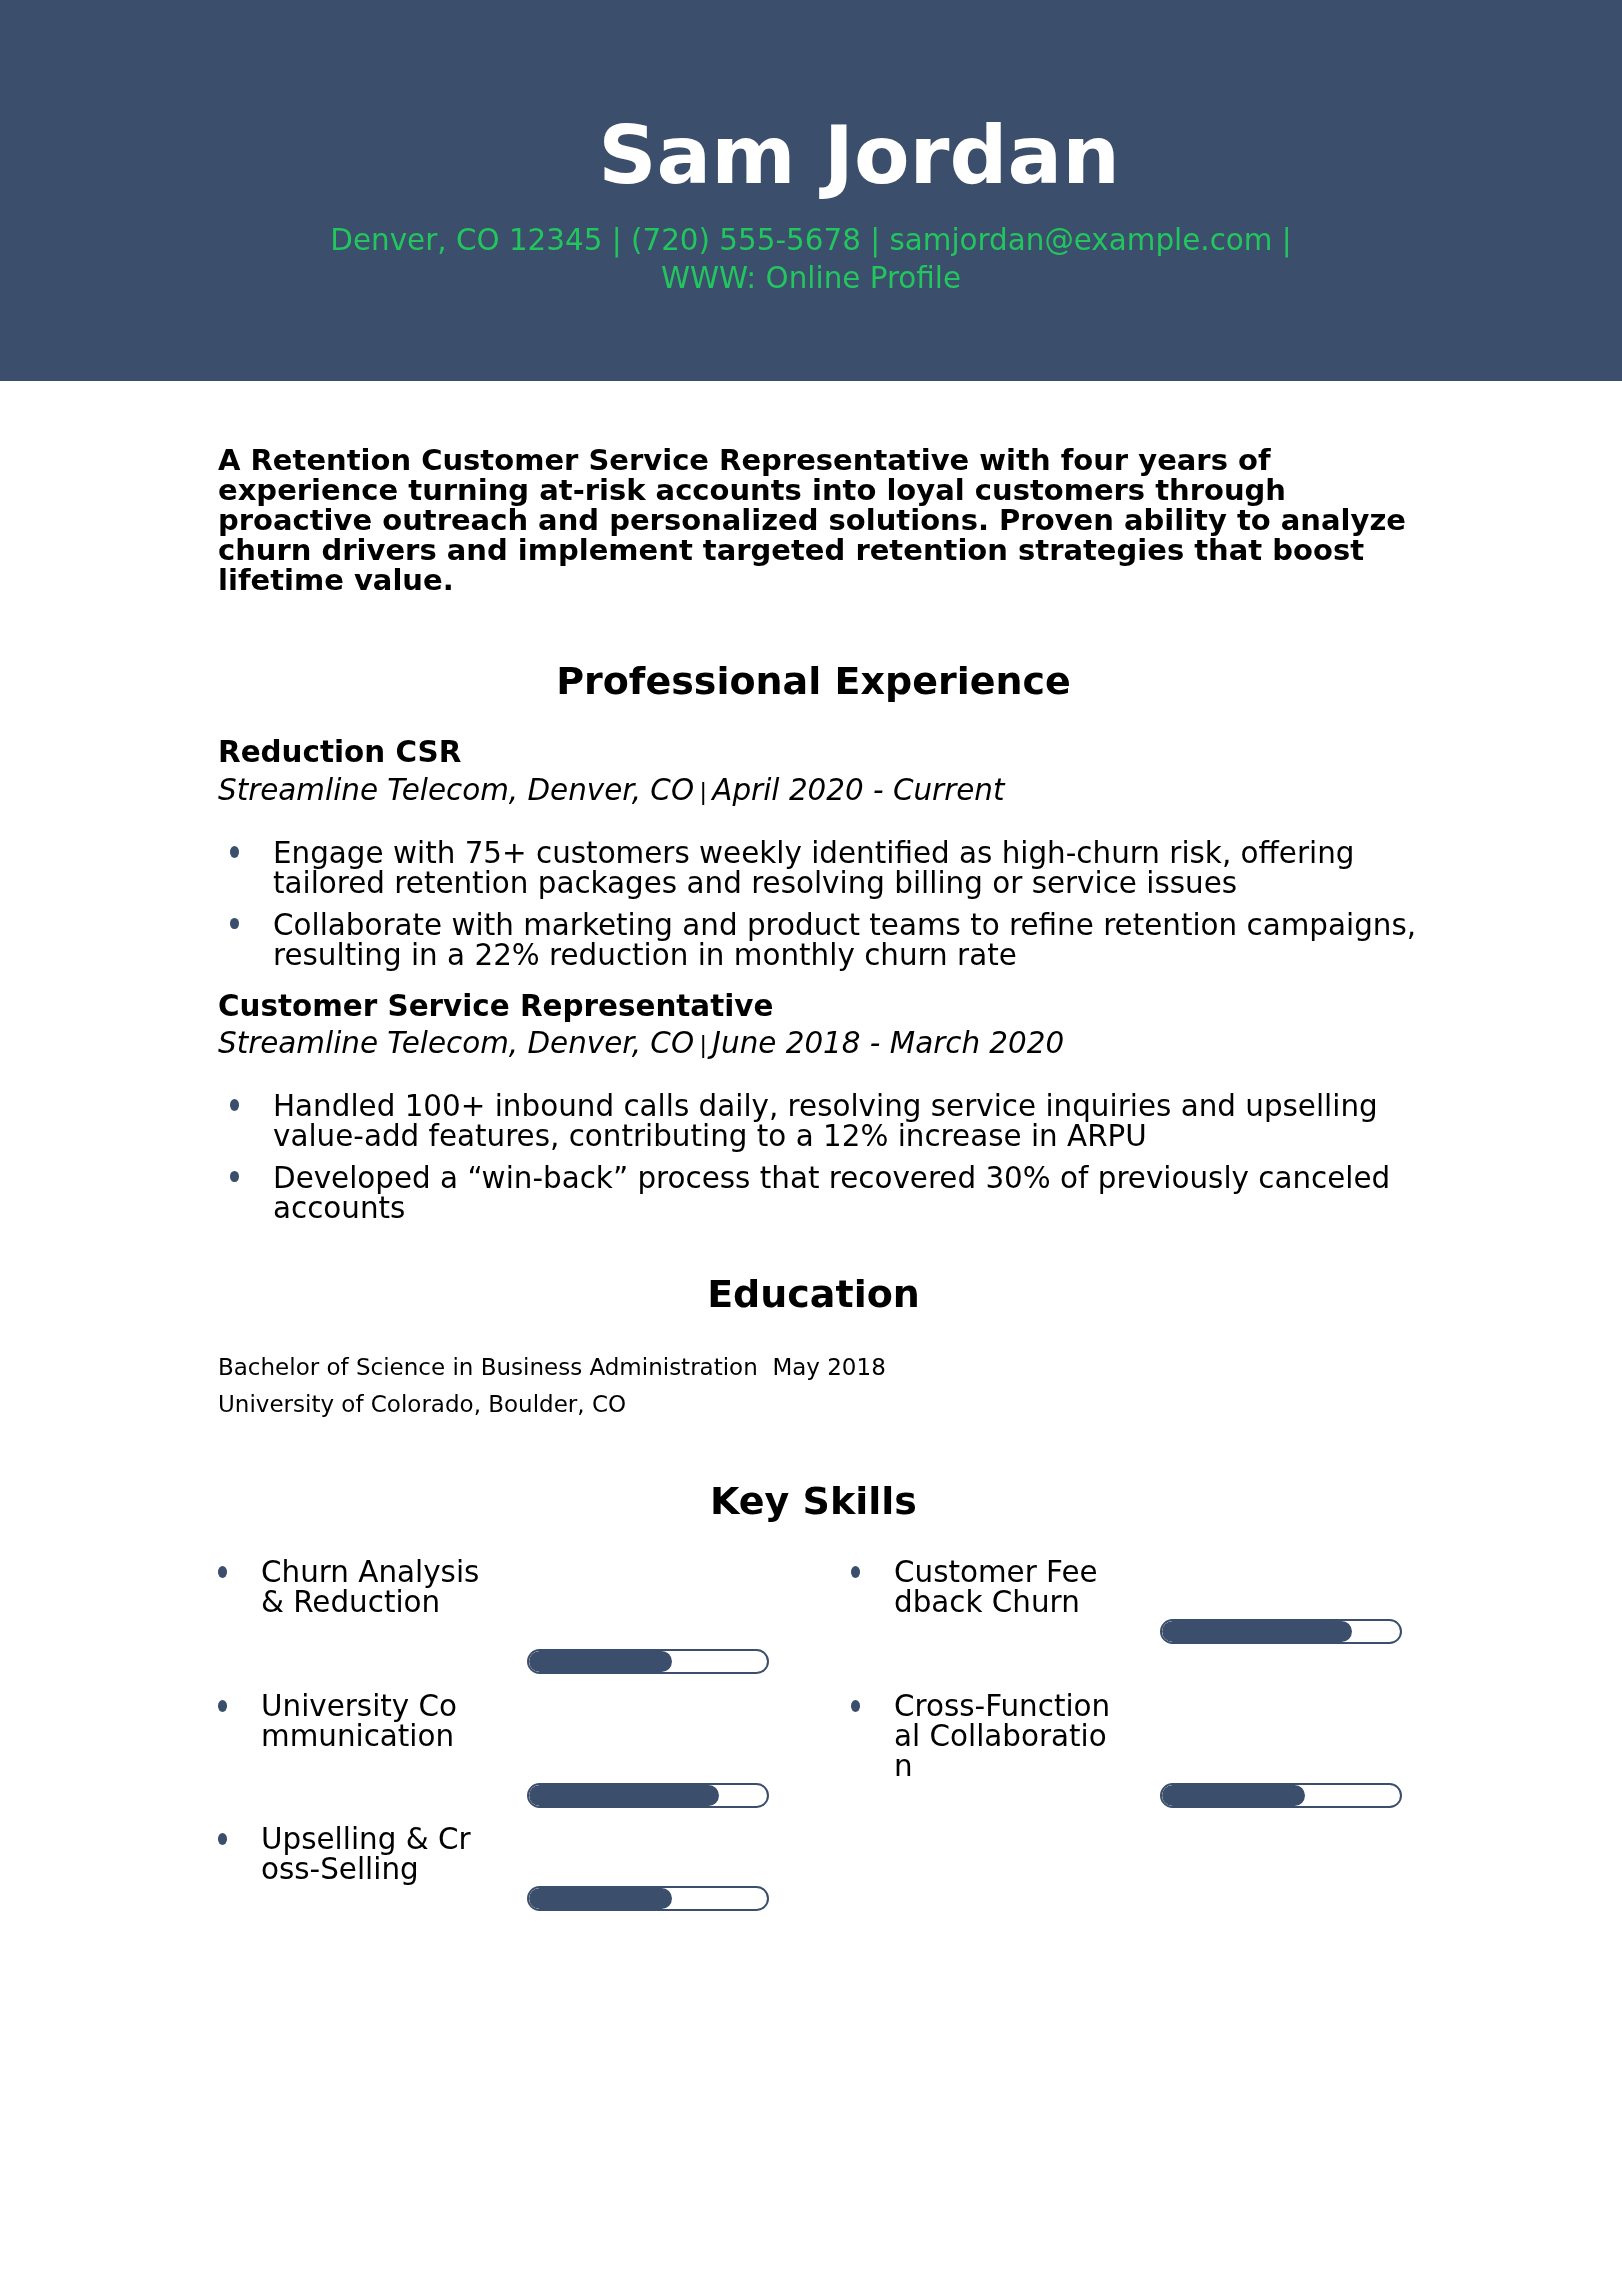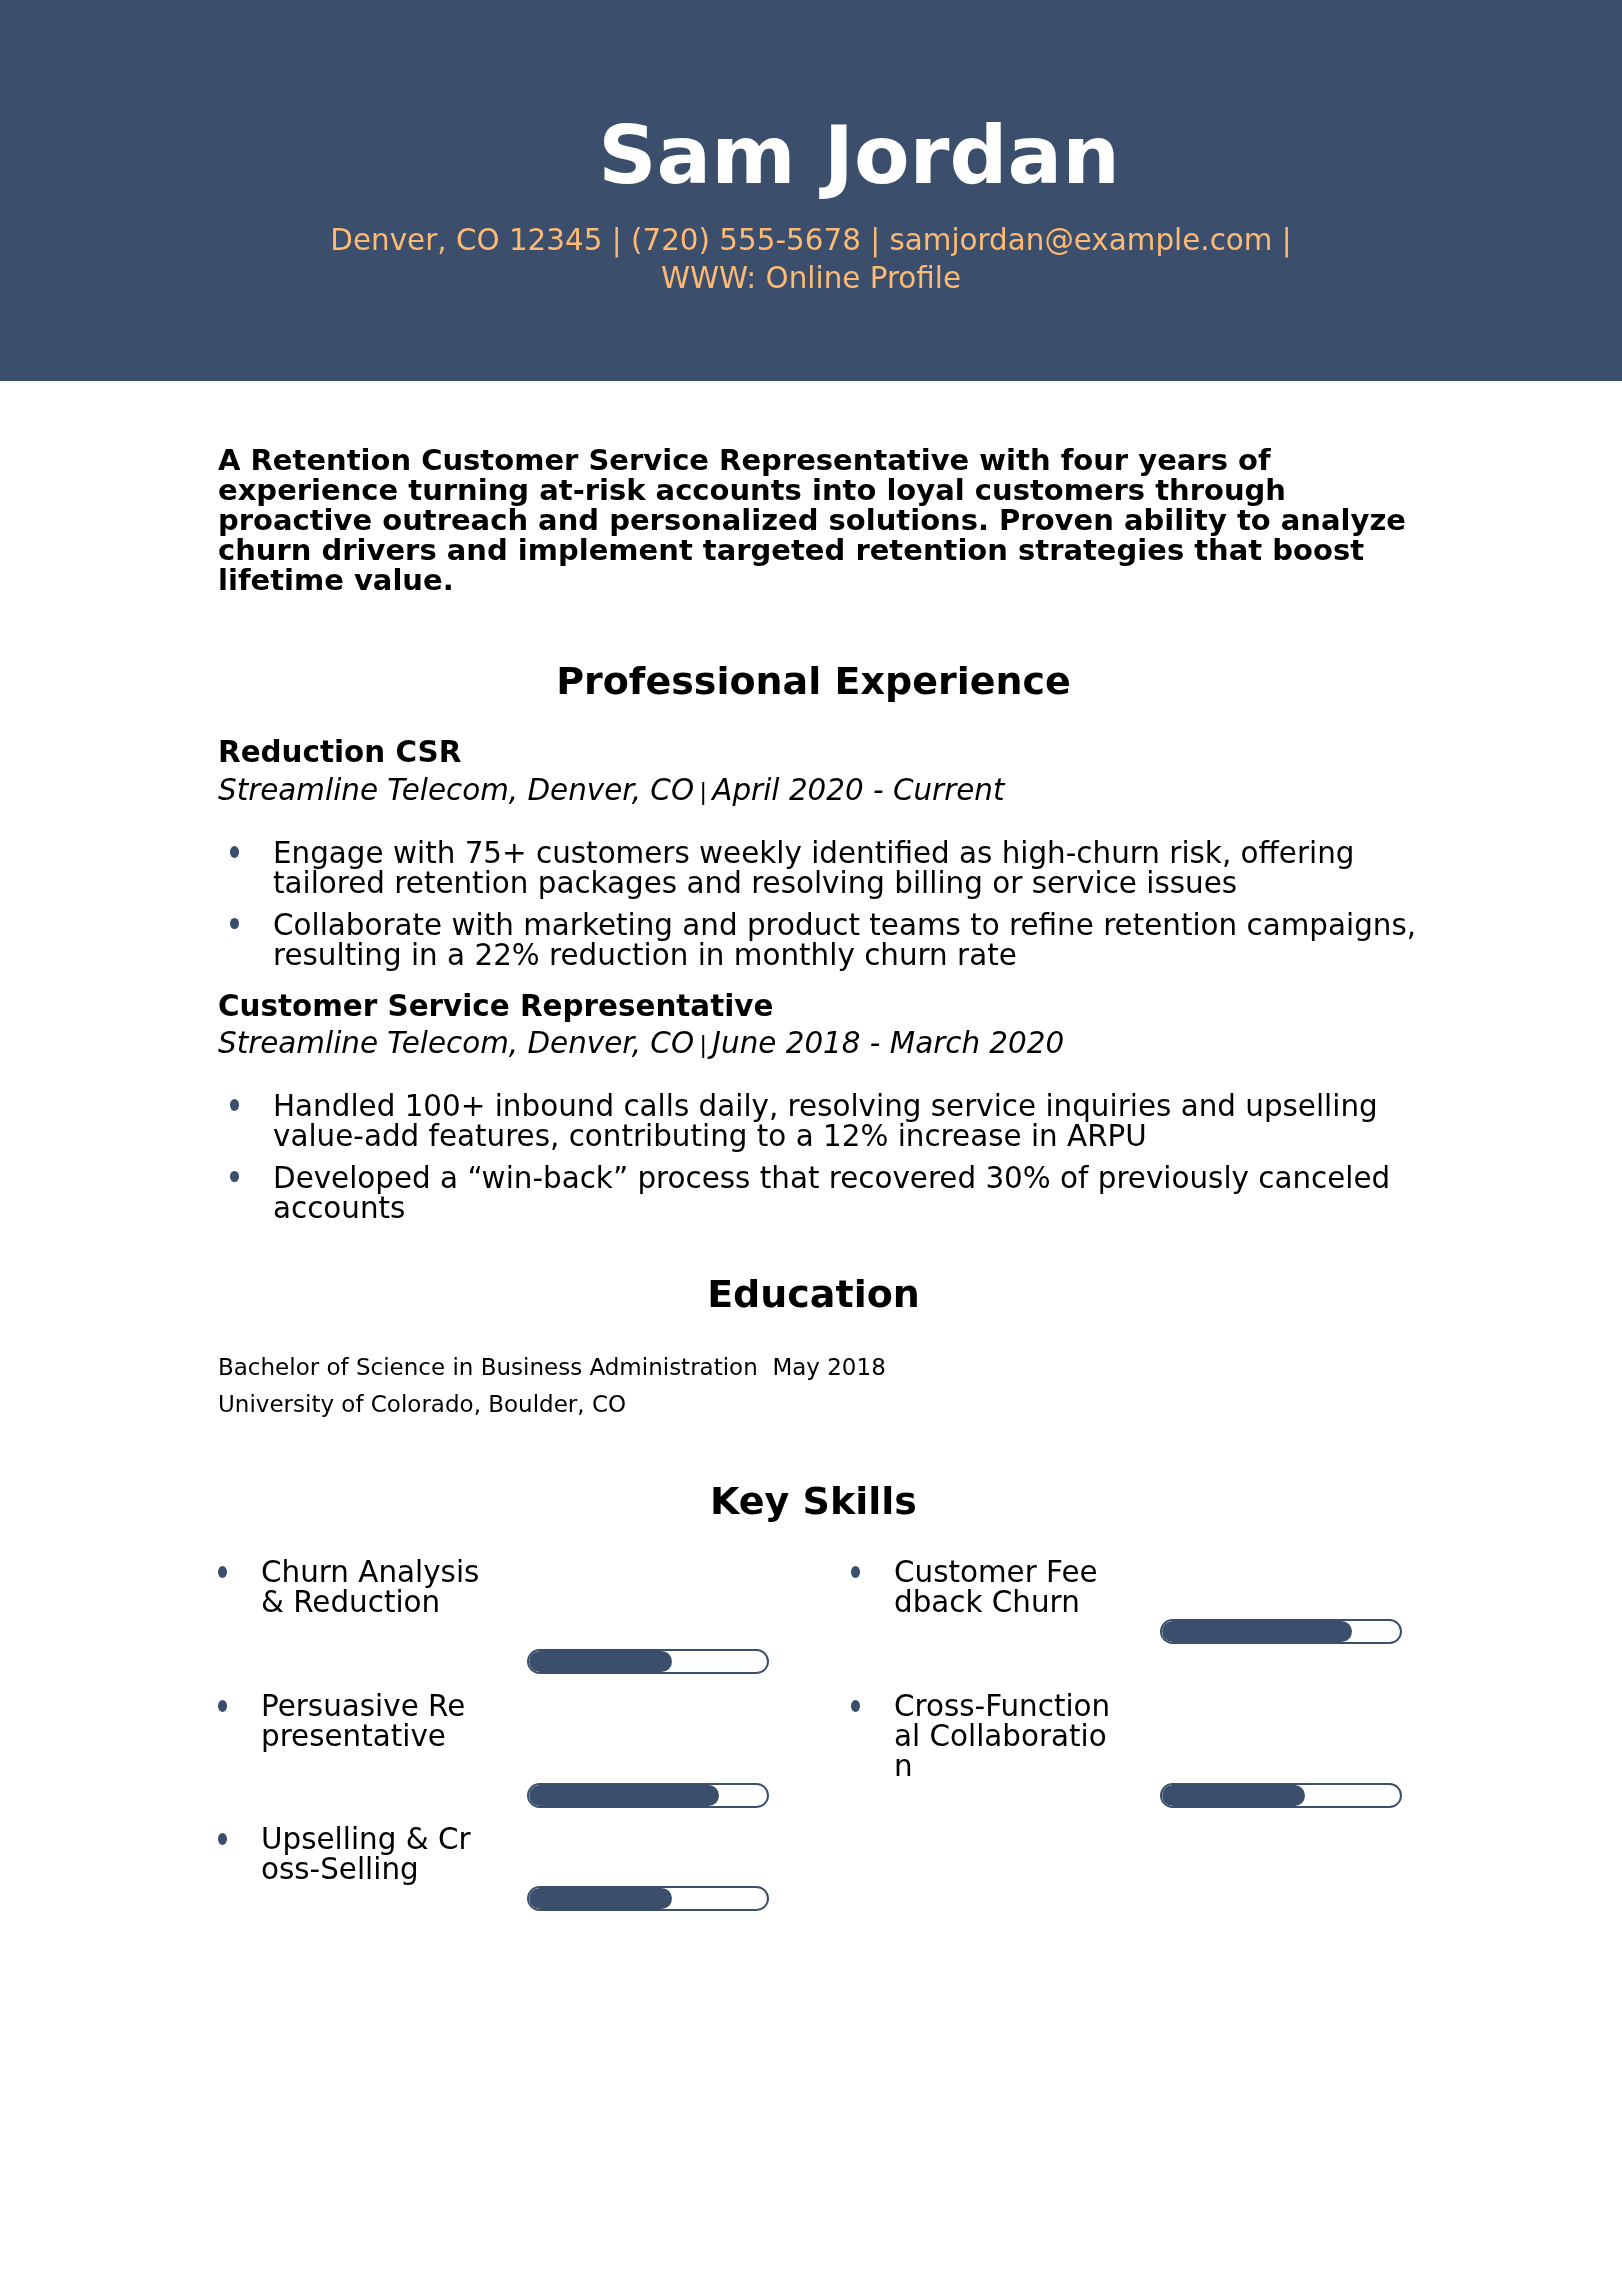--- a/index.html
+++ b/index.html
@@ -1,21 +1,21 @@
 <!DOCTYPE html>
 <html style="font-size:10.5px"><head>
 <meta charset="utf-8">
 <style>
   html, body { margin:0; padding:0; background:#ffffff; }
   body { width:1622px; height:2295px; position:relative; overflow:hidden;
          font-family:"DejaVu Sans", sans-serif; color:#000; }
   .header { position:absolute; left:0; top:0; width:1622px; height:381px; background:#3b4e6b; }
   .name { position:absolute; left:0; width:1622px; top:106px; text-align:center; color:#fff;
           font-weight:bold; font-size:81px; line-height:98px;padding-left:48px; }
-  .contact { position:absolute; left:0; width:1622px; top:221px; text-align:center; color:#fdba74;
+  .contact { position:absolute; left:0; width:1622px; top:221px; text-align:center; color:#22c55e;
              font-size:29.4px; line-height:38px; }
   .content { position:absolute; left:218px; width:1191px; top:0; }
   .summary { position:absolute; top:445px; left:0; width:1191px; font-weight:bold; font-size:29px;
              line-height:30px; }
   .section-title { position:absolute; left:0; width:1191px; text-align:center; color:#000000;
                    font-weight:bold; font-size:38px; line-height:46px; }
   .job-title { position:absolute; left:0; font-weight:bold; font-size:29.4px; line-height:37px; }
   .job-meta { position:absolute; left:0; font-style:italic; font-size:29.4px; line-height:37px; }
   .job-meta .sep { font-style:normal; font-size:23.6px; margin:0 5.2px; }
   .bullets { position:absolute; left:0; width:1191px; margin:12px; padding:0; list-style:none; }
@@ -81,21 +81,21 @@
     </div>
     <div class="skill" style="left:633px; top:1557px;">
       <span class="dot"></span>
       <div class="skill-label">Customer Feedback Churn</div>
       <div class="skill-bar" style="top:62px;">
           <div class="skill-fill" style="width: 80%;"></div>
         </div>
     </div>
     <div class="skill" style="left:0; top:1691px;">
       <span class="dot"></span>
-      <div class="skill-label">Persuasive Representative</div>
+      <div class="skill-label">University Communication</div>
       <div class="skill-bar" style="top:92px;">
           <div class="skill-fill" style="width: 80%;"></div>
         </div>
     </div>
     <div class="skill" style="left:633px; top:1691px;">
       <span class="dot"></span>
       <div class="skill-label">Cross-Functional Collaboration</div>
       <div class="skill-bar" style="top:92px;">
           <div class="skill-fill" style="width: 60%;"></div>
         </div>

